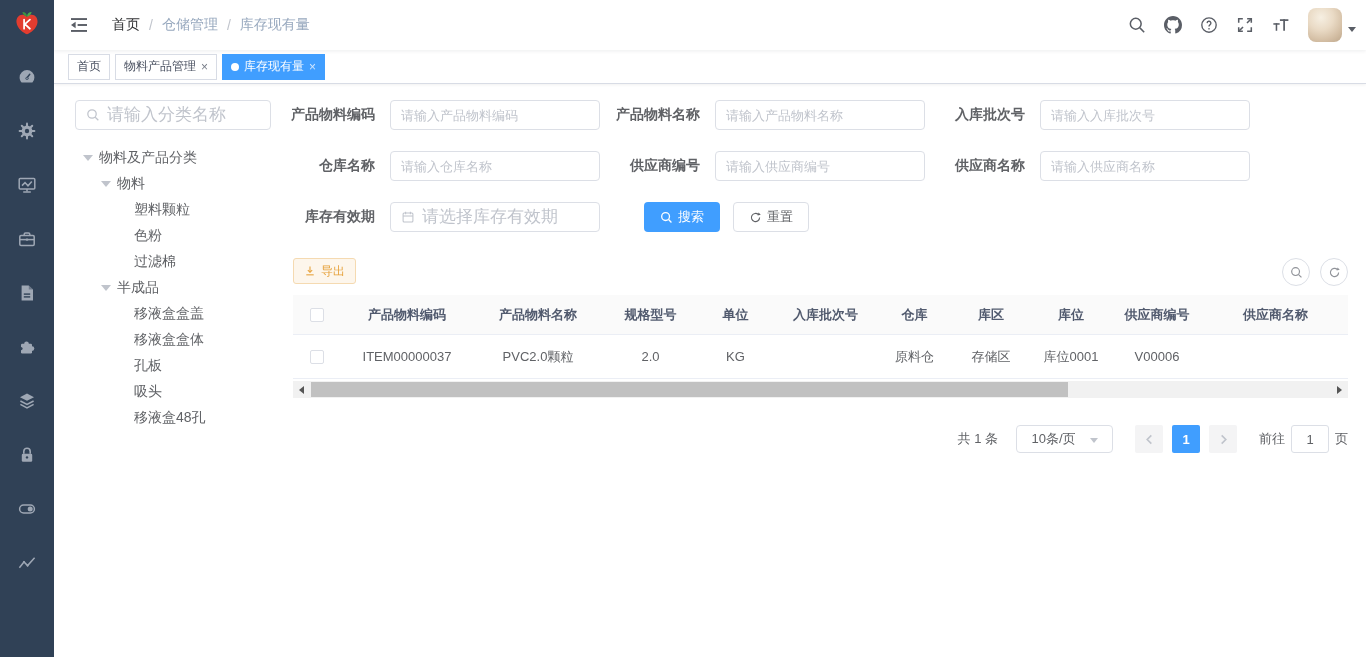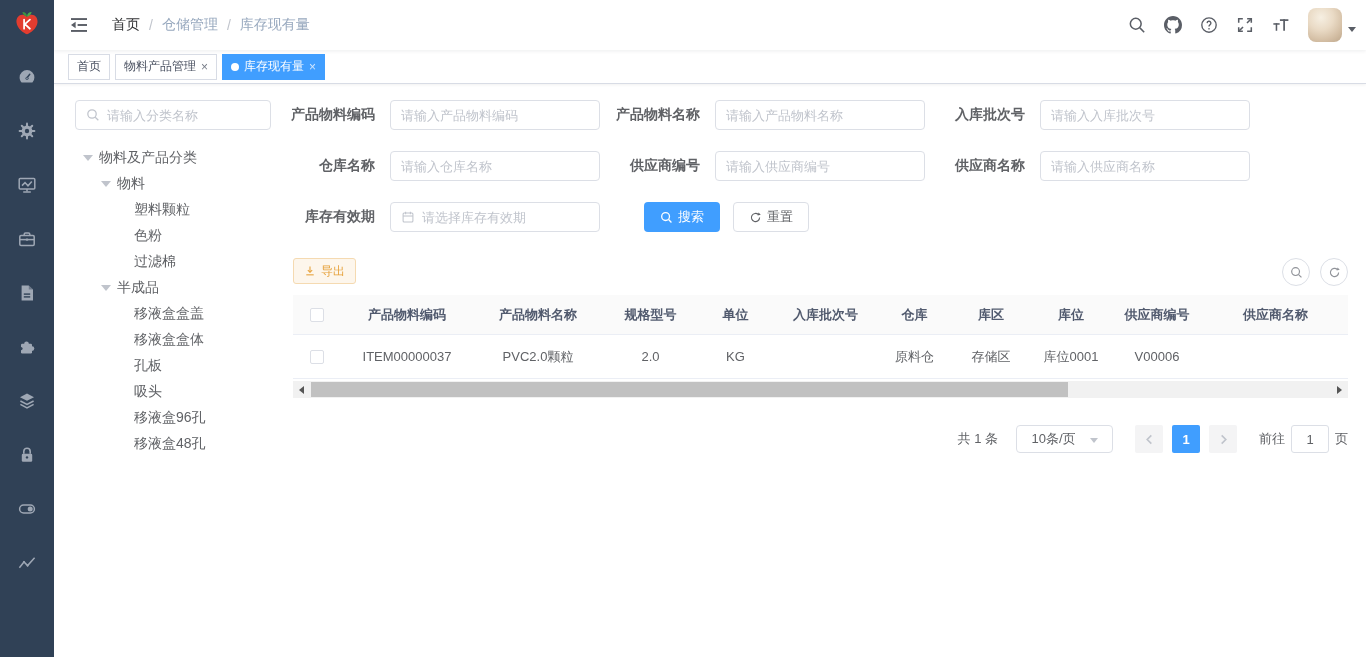--- a/index.html
+++ b/index.html
@@ -40,22 +40,22 @@
   .tab.active { background:#409eff; border-color:#409eff; color:#fff; }
   .tab .dot { width:8px; height:8px; border-radius:50%; background:#fff; }
   .tab .x { font-size:12px; line-height:1; opacity:.75; }
   
   .content { position:absolute; left:54px; top:84px; width:1312px; height:573px; background:#fff; }
   
   .tree-panel { position:absolute; left:21px; top:16px; width:210px; }
   .input-wrap { height:30px; border:1px solid #dcdfe6; border-radius:4px; background:#fff;
     display:flex; align-items:center; gap:7px; padding:0 10px; color:#c0c4cc; }
   .input-wrap svg { width:14px; height:14px; flex:none; color:#c0c4cc; }
-  .input-wrap input { border:none; outline:none; width:100%; font-size:13px; color:#606266; background:transparent;
-    font-family:Liberation Sans, sans-serif; }
+  .input-wrap input { border:none; outline:none; width:100%; font-size:17px; color:#606266; background:transparent;
+    font-family:Liberation Mono, monospace; }
   .tree-search { width:196px; }
   .tree-list { margin-top:15px; }
   .tree-item { height:26px; display:flex; align-items:center; gap:6px; font-size:14px; color:#606266; cursor:pointer; white-space:nowrap; }
   .tree-item.lv0 { padding-left:8px; }
   .tree-item.lv1 { padding-left:26px; }
   .tree-item.lv2 { padding-left:59px; }
   .tcaret { width:0; height:0; border-left:5px solid transparent; border-right:5px solid transparent; border-top:6px solid #c0c4cc; flex:none; }
   
   .filter-form { position:absolute; left:236px; top:16px; }
   .fgrid { display:grid; grid-template-columns:85px 210px 85px 210px 85px 210px; column-gap:15px; row-gap:21px; align-items:center; }
@@ -309,23 +309,20 @@
           <span>移液盒盒盖</span>
         </div>
       <div class="tree-item lv2">
           <span>移液盒盒体</span>
         </div>
       <div class="tree-item lv2">
           <span>孔板</span>
         </div>
       <div class="tree-item lv2">
           <span>吸头</span>
-        </div>
-      <div class="tree-item lv2">
-          <span>移液盒96孔</span>
         </div>
       <div class="tree-item lv2">
           <span>移液盒48孔</span>
         </div>
     </div>
   </section>
 
   <section class="filter-form">
     <div class="fgrid">
       <label class="flabel">产品物料编码</label>

